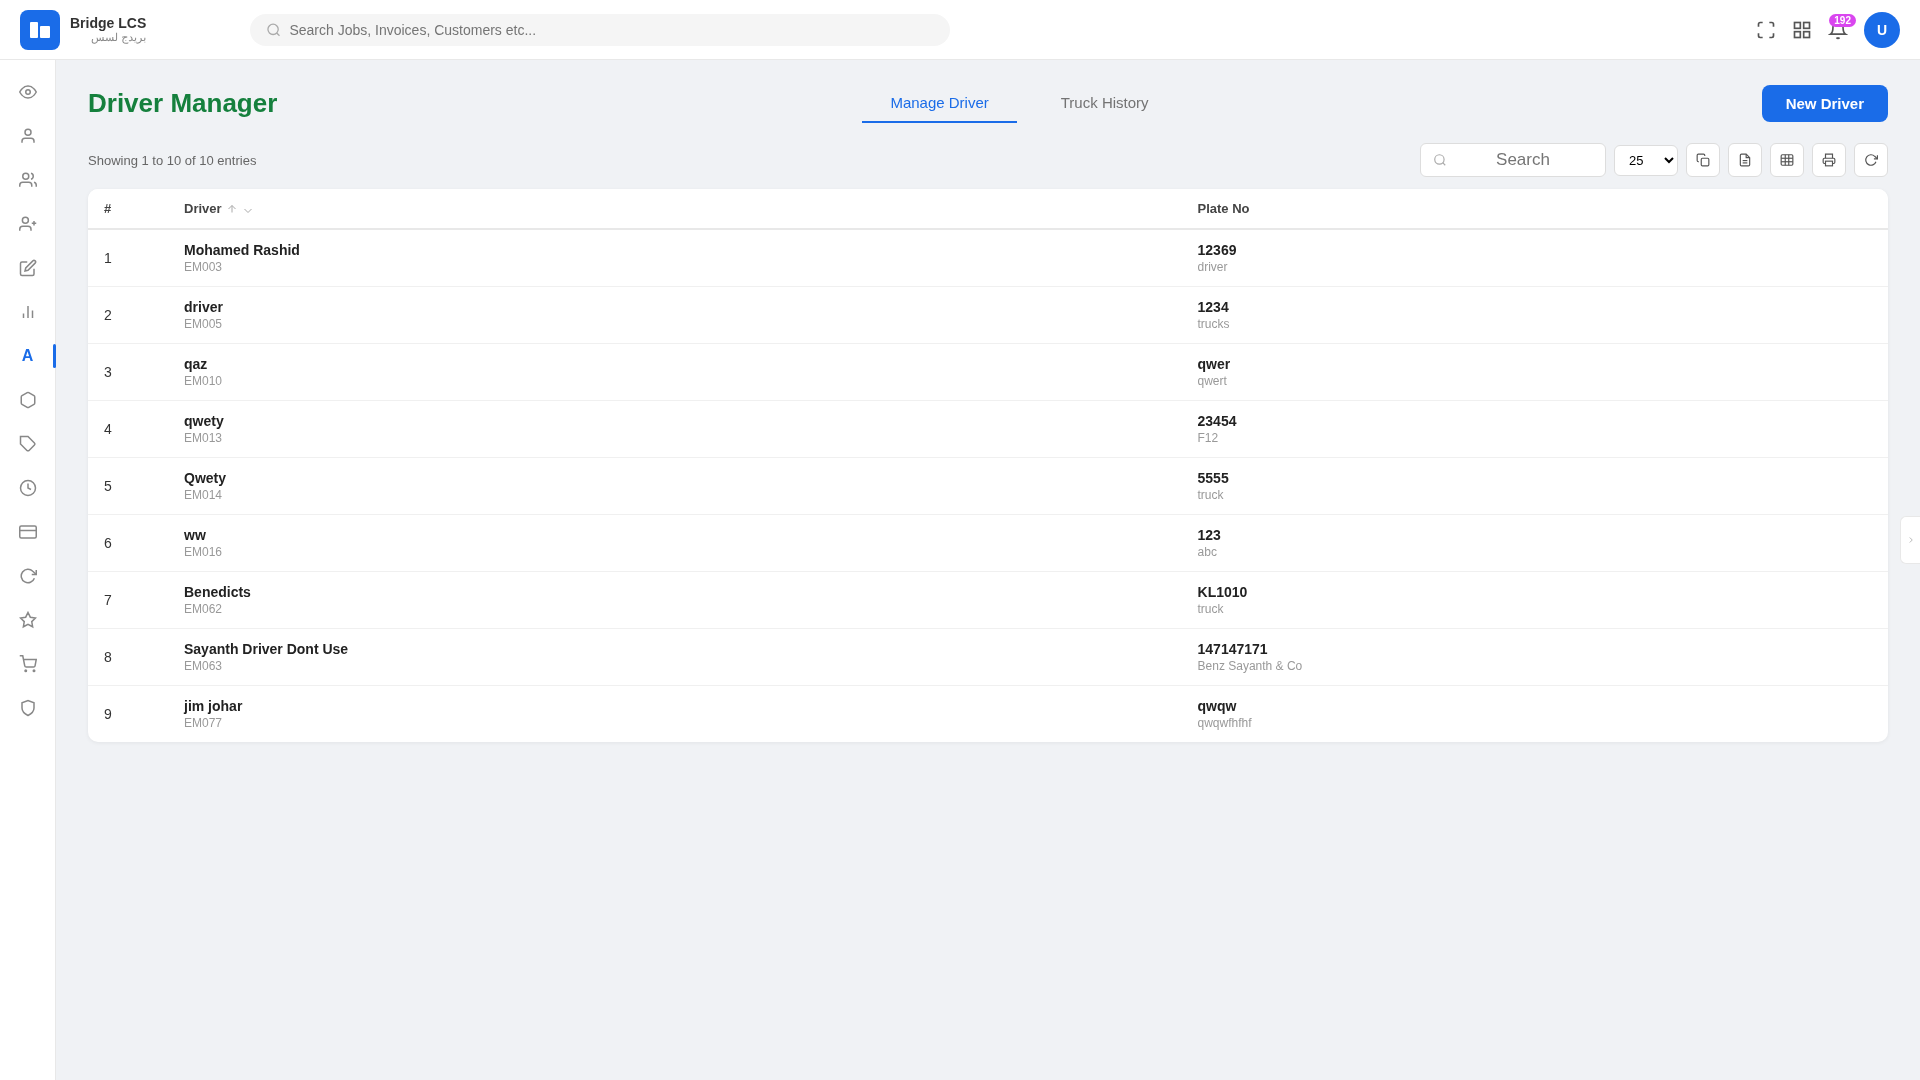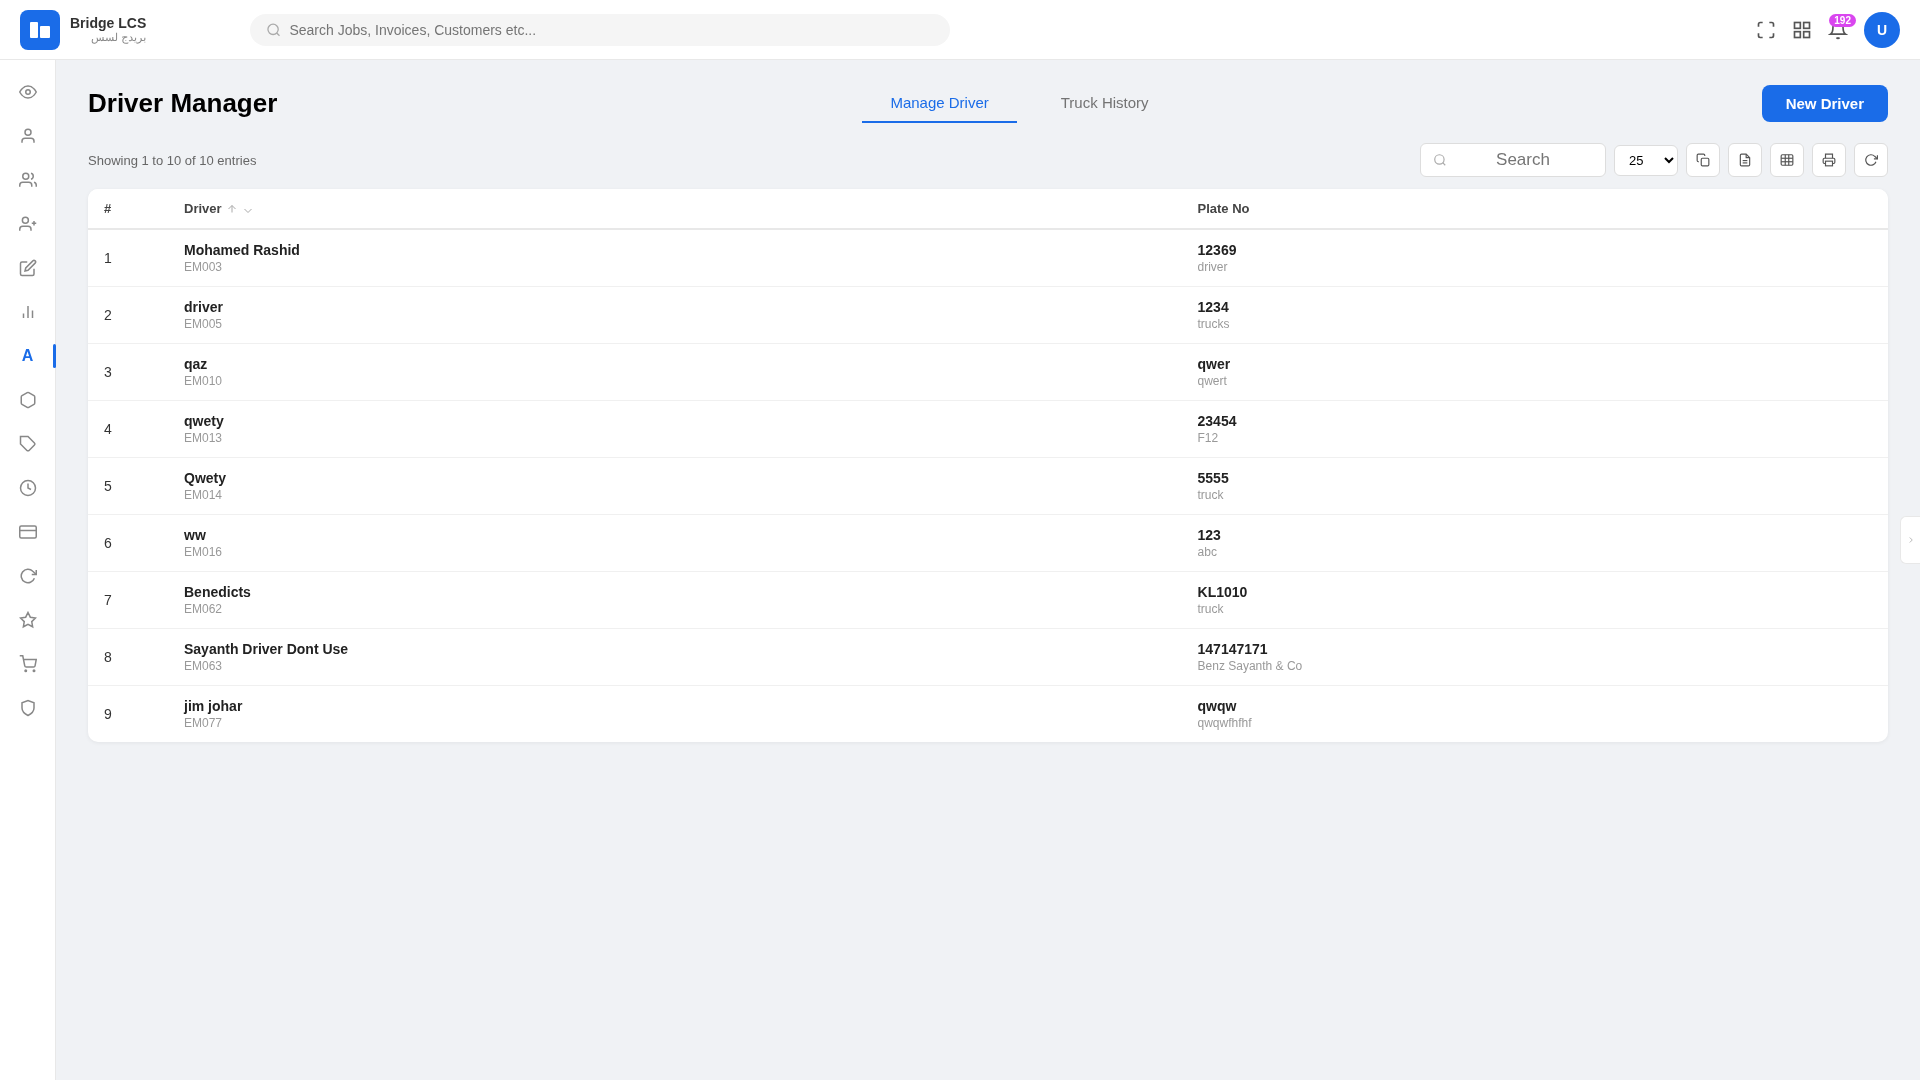--- a/index.html
+++ b/index.html
@@ -68,21 +68,21 @@
     
     .main-content {
       margin-top: 60px; margin-left: 56px; padding: 24px 32px;
       min-height: calc(100vh - 60px);
     }
 
     
     .page-header {
       display: flex; align-items: center; justify-content: space-between; margin-bottom: 20px;
     }
-    .page-title { font-size: 26px; font-weight: 700; color: #000000; }
+    .page-title { font-size: 26px; font-weight: 700; color: #15803d; }
 
     .tabs-area { display: flex; align-items: center; gap: 16px; }
     .tab-btn {
       padding: 10px 28px; font-size: 15px; cursor: pointer;
       border: none; background: none; color: #737373; border-bottom: 2px solid transparent;
       font-weight: 500;
     }
     .tab-btn.active { color: #1a6ce8; border-bottom: 2px solid #1a6ce8; }
 
     .new-driver-btn {

